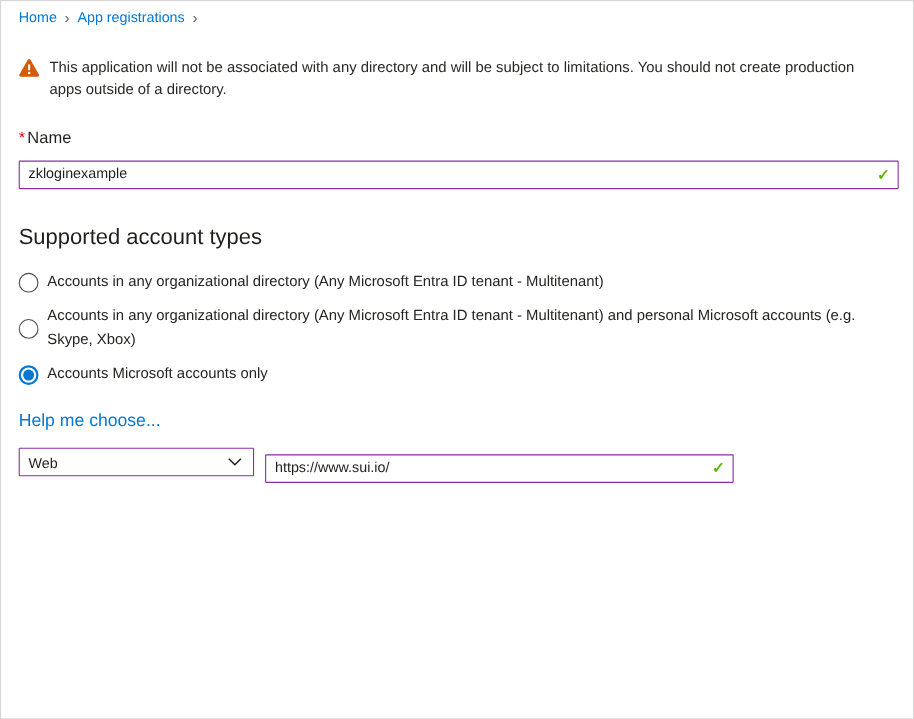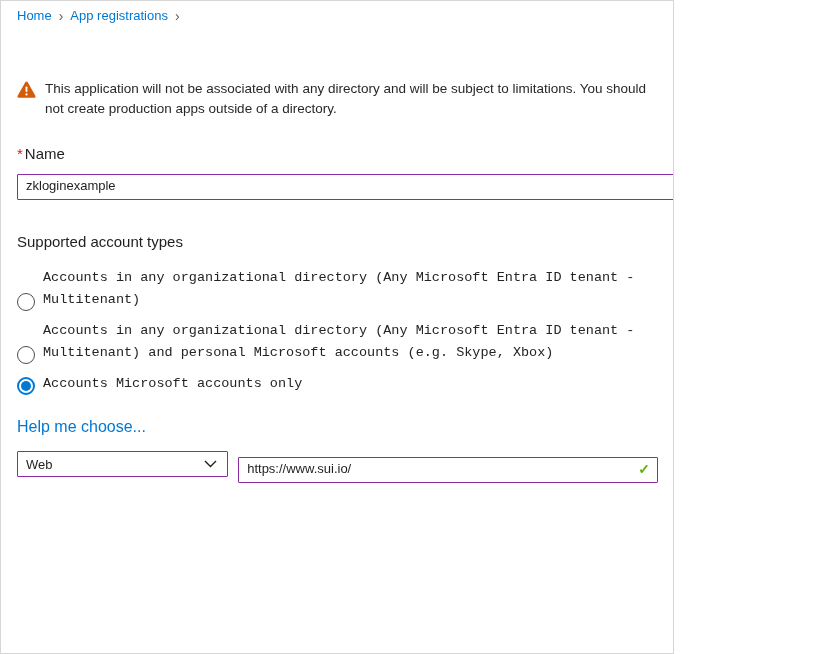--- a/index.html
+++ b/index.html
@@ -1,38 +1,38 @@
 <!DOCTYPE html>
 <html><head>
 <meta charset="utf-8">
 <style>
   * { box-sizing: border-box; margin: 0; padding: 0; }
   html, body { background: #fff; }
   body { font-family: "Liberation Sans", sans-serif; color: #323130; }
   .page {
     position: relative;
-    width: 674px; height: 654px;
+    width: 831px; height: 654px;
     background: #fff;
     border: 1px solid #d6d6d6;
     overflow: hidden;
     padding: 0 15px 0 16px;
   }
 
   
   .breadcrumb { margin-top: 7px; font-size: 13px; display: flex; align-items: center; gap: 7px; }
   .breadcrumb a { color: #0078d4; text-decoration: none; cursor: pointer; }
   .crumb-sep { color: #605e5c; font-size: 14px; line-height: 13px; padding-top: 1px; }
 
   
   .title-row { margin-top: 9px; display: flex; align-items: center; }
   h1 { font-size: 24px; font-weight: bold; color: #201f1e; letter-spacing: 0.2px; }
   .more-btn { color: #8a8886; font-size: 13px; font-weight: bold; letter-spacing: 2px; margin-left: 26px; margin-top: 6px; cursor: pointer; }
 
   
-  .warning { margin-top: 56px; display: flex; align-items: flex-start; }
+  .warning { margin-top: 28px; display: flex; align-items: flex-start; }
   .warning-icon { flex: 0 0 auto; margin-top: 2px; }
   .warning p { margin-left: 9px; font-size: 13.5px; line-height: 20px; max-width: 762px; color: #292827; }
 
   
   .field-label { margin-top: 26px; font-size: 15px; color: #201f1e; }
   .req { color: #e81111; margin-right: 2px; }
   .desc { font-size: 13px; color: #323130; line-height: 20px; }
   .name-desc { margin-top: 10px; }
 
   .text-input-wrap { position: relative; margin-top: 12px; }
@@ -48,27 +48,27 @@
   }
   .name-input-wrap { width: 800px; }
   .valid-check {
     position: absolute; right: 8px; top: 50%;
     transform: translateY(-54%);
     color: #5db300; font-size: 14px; font-weight: bold;
     pointer-events: none;
   }
 
   
-  h2 { font-size: 15px; font-weight: 400; color: #201f1e; }
+  h2 { font-size: 20px; font-weight: 400; color: #201f1e; }
   .h-account { margin-top: 33px; }
   .question { margin-top: 19px; }
 
   
   .radio-group { margin-top: 17px; }
-  .radio-option { display: flex; align-items: flex-end; cursor: pointer; margin-top: 9px; font-family: Liberation Mono, monospace; }
+  .radio-option { display: flex; align-items: center; cursor: pointer; margin-top: 9px; }
   .radio-option:first-child { margin-top: 0; }
   .radio-circle {
     flex: 0 0 auto;
     width: 18px; height: 18px; border-radius: 50%;
     border: 1px solid #4f4d4b; background: #fff;
     margin-right: 8px; margin-top: 1px;
     position: relative;
   }
   .radio-option.selected .radio-circle { border: 2px solid #0078d4; }
   .radio-option.selected .radio-circle::after {

